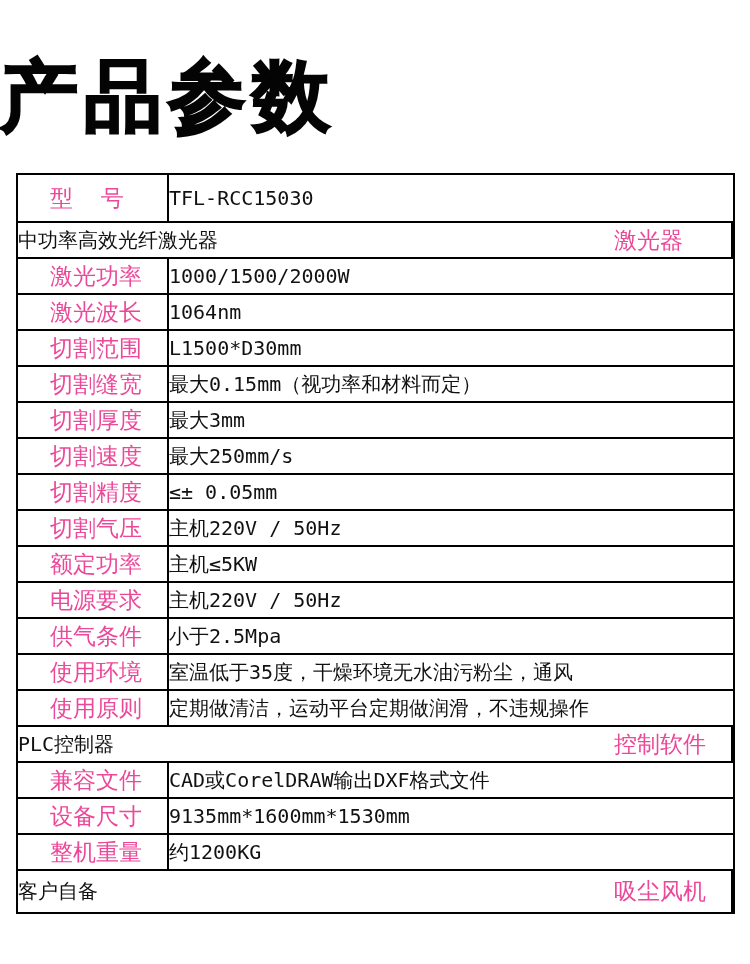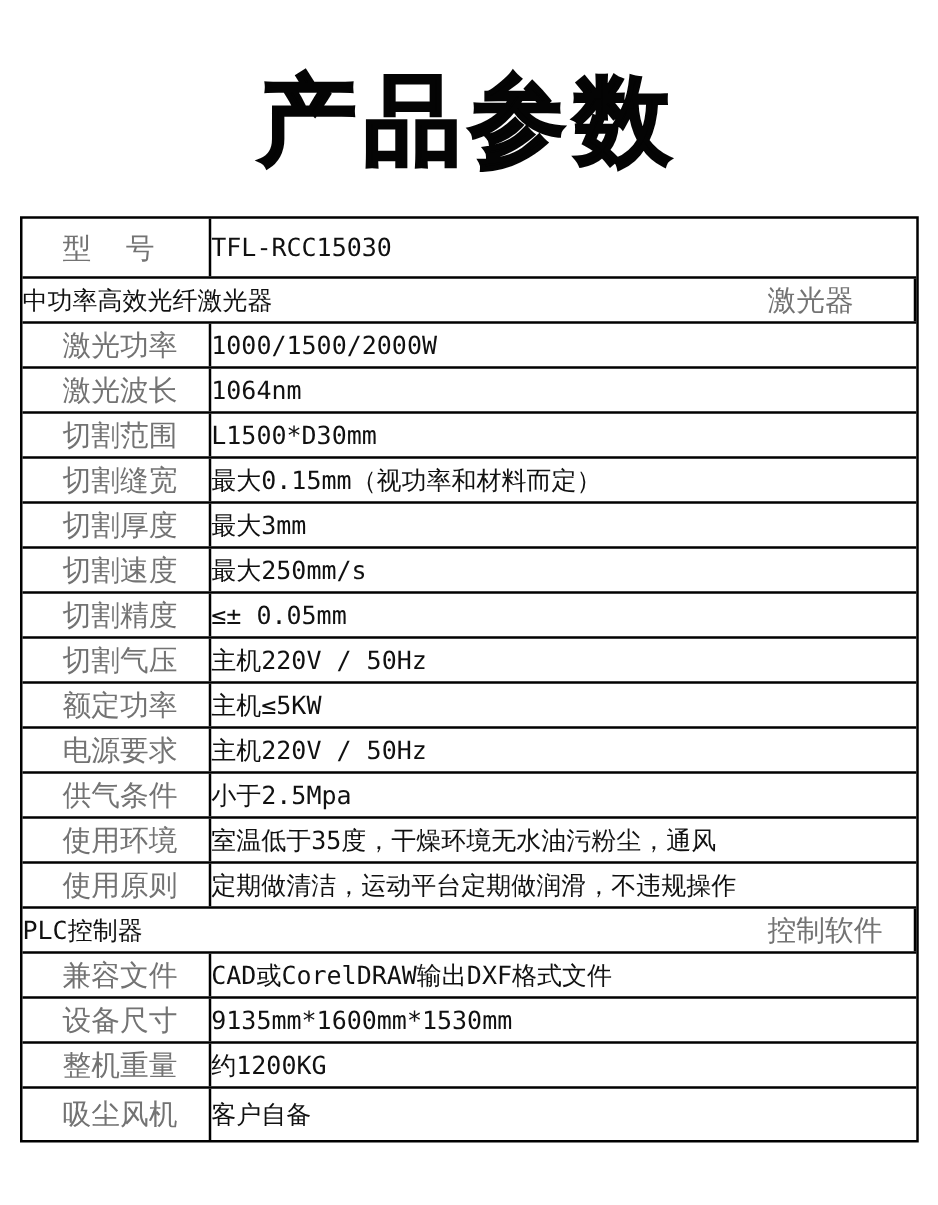--- a/index.html
+++ b/index.html
@@ -13,21 +13,21 @@
     height: 964px;
     background: #ffffff;
     overflow: hidden;
     font-family: "DejaVu Sans Mono", "Liberation Mono", monospace;
   }
   .page-title {
     position: absolute;
     top: 52px;
     left: 0;
     width: 750px;
-    text-align: center;
+    text-align: left;
     font-family: "Liberation Sans", "DejaVu Sans", sans-serif;
     font-size: 78px;
     line-height: 88px;
     font-weight: 900;
     letter-spacing: 6px;
     color: #040404;
     -webkit-text-stroke: 2px #040404;
   }
   .spec-table {
     position: absolute;
@@ -51,21 +51,21 @@
     align-items: center;
     box-sizing: border-box;
     white-space: pre;
     overflow: hidden;
   }
   .cell.label {
     width: 151px;
     border-right: 2px solid #000000;
     padding-left: 32px;
     font-size: 23px;
-    color: #737373;
+    color: #ec4899;
   }
   .cell.value {
     flex: 1;
     font-size: 20px;
     color: #111111;
   }
 </style>
 </head>
 <body>
 
@@ -164,18 +164,18 @@
       <div class="cell label">设备尺寸</div>
       <div class="cell value">9135mm*1600mm*1530mm</div>
     </div>
 
     <div class="row">
       <div class="cell label">整机重量</div>
       <div class="cell value">约1200KG</div>
     </div>
 
     <div class="row last">
+      <div class="cell value">客户自备</div>
       <div class="cell label">吸尘风机</div>
-      <div class="cell value">客户自备</div>
     </div>
 
   </div>
 </div>
 
 </body></html>

